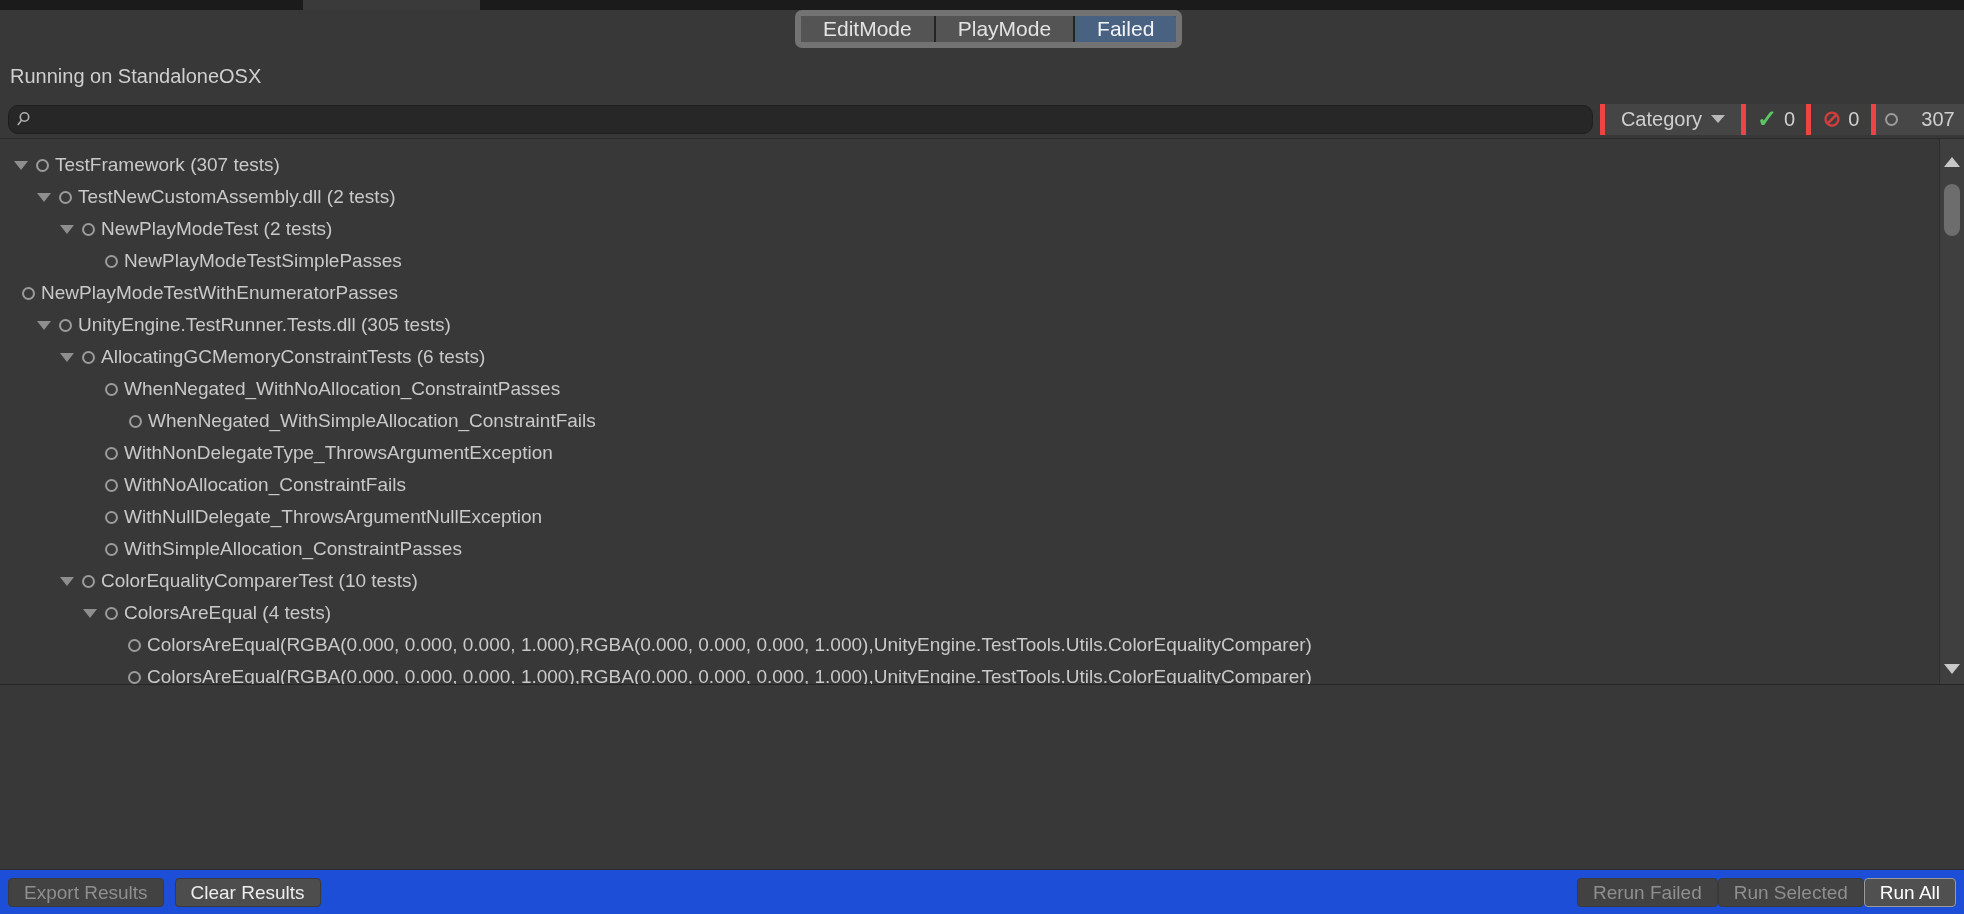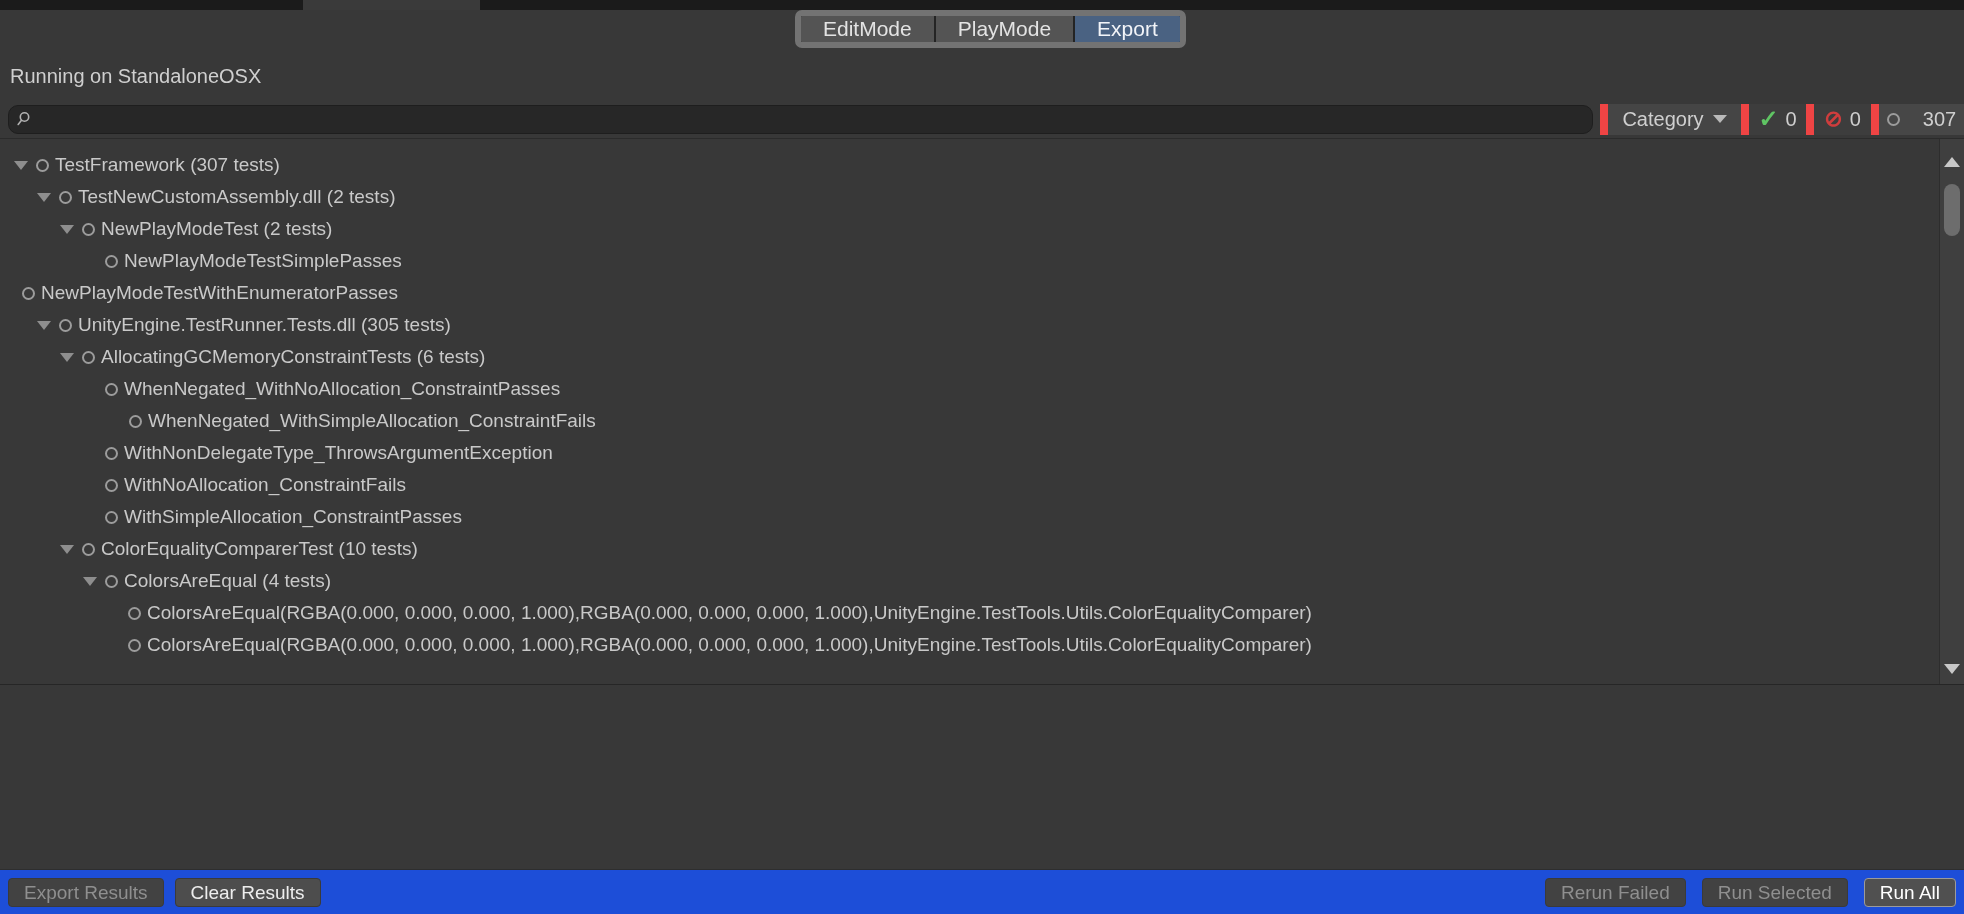--- a/index.html
+++ b/index.html
@@ -40,21 +40,21 @@
     flex:1; height:29px; background:#272727; border:1px solid #1e1e1e; border-radius:10px;
     display:flex; align-items:center; padding-left:7px; margin-right:7px;
   }
   .search-box input {
     flex:1; background:transparent; border:none; outline:none; color:#d6d6d6;
     font-size:18px; font-family:"Liberation Sans",sans-serif; margin-left:6px;
   }
   .filter-cluster { display:flex; height:31px; }
   .seg {
     display:flex; align-items:center; justify-content:center;
-    border-left:8px solid #ef4444; font-size:20px; color:#cfcfcf; cursor:default;
+    border-left:5px solid #ef4444; font-size:20px; color:#cfcfcf; cursor:default;
   }
   .seg-category { width:141px; background:#454545; gap:9px; }
   .seg-pass { width:65px; background:#3d3d3d; gap:7px; }
   .seg-fail { width:65px; background:#3d3d3d; gap:7px; }
   .seg-notrun { width:93px; background:#474747; gap:23px; }
   .caret-down-small {
     width:0; height:0; border-left:7px solid transparent; border-right:7px solid transparent;
     border-top:8px solid #b9b9b9;
   }
   .check-glyph { color:#5fc463; font-size:24px; font-weight:bold; line-height:1; }
@@ -108,34 +108,34 @@
   }
   .footer .btn {
     height:29px; border-radius:4px; border:1px solid #3a3a3a; background:#4d4d4d;
     color:#ededed; font-size:19px; padding:0 15px; font-family:"Liberation Sans",sans-serif;
     cursor:default;
   }
   .footer .btn.disabled { background:#424242; color:#8f8f8f; border-color:#3a3a3a; }
   .footer .btn.primary { background:#505050; color:#ffffff; border:1px solid #9b9b9b; }
   .footer .left-group { display:flex; gap:11px; }
   .footer .spacer { flex:1; }
-  .footer .right-group { display:flex; gap:16px; }
+  .footer .right-group { display:flex; gap:0; }
 </style>
 </head>
 <body>
 
 <div class="top-strip">
   <div class="window-tab-notch"></div>
 </div>
 
 <div class="tab-row">
   <div class="mode-tabs">
     <div class="mode-tab">EditMode</div>
     <div class="mode-tab">PlayMode</div>
-    <div class="mode-tab active">Export</div>
+    <div class="mode-tab active">Failed</div>
   </div>
 </div>
 
 <div class="status-row">
   <span class="status-text">Running on StandaloneOSX</span>
 </div>
 
 <div class="toolbar">
   <div class="search-box">
     <svg width="16" height="16" viewBox="0 0 16 16">
@@ -227,20 +227,25 @@
         <span class="row-label">WithNonDelegateType_ThrowsArgumentException</span>
       </div>
       <div class="tree-row" style="padding-left: 83px;">
         <span class="caret-box"></span>
         <span class="ring"></span>
         <span class="row-label">WithNoAllocation_ConstraintFails</span>
       </div>
       <div class="tree-row" style="padding-left: 83px;">
         <span class="caret-box"></span>
         <span class="ring"></span>
+        <span class="row-label">WithNullDelegate_ThrowsArgumentNullException</span>
+      </div>
+      <div class="tree-row" style="padding-left: 83px;">
+        <span class="caret-box"></span>
+        <span class="ring"></span>
         <span class="row-label">WithSimpleAllocation_ConstraintPasses</span>
       </div>
       <div class="tree-row" style="padding-left: 60px;">
         <span class="caret-box">
           <span class="tree-caret"></span>
         </span>
         <span class="ring"></span>
         <span class="row-label">ColorEqualityComparerTest (10 tests)</span>
       </div>
       <div class="tree-row" style="padding-left: 83px;">

